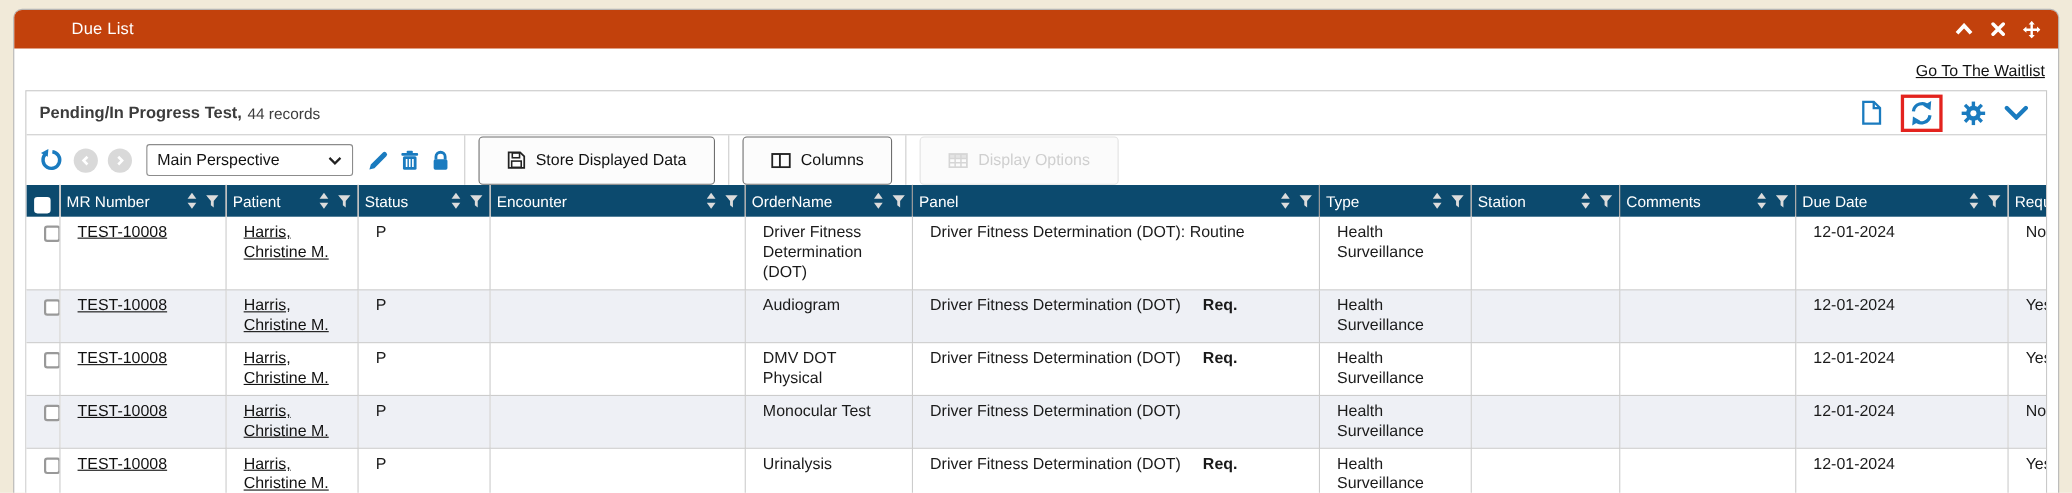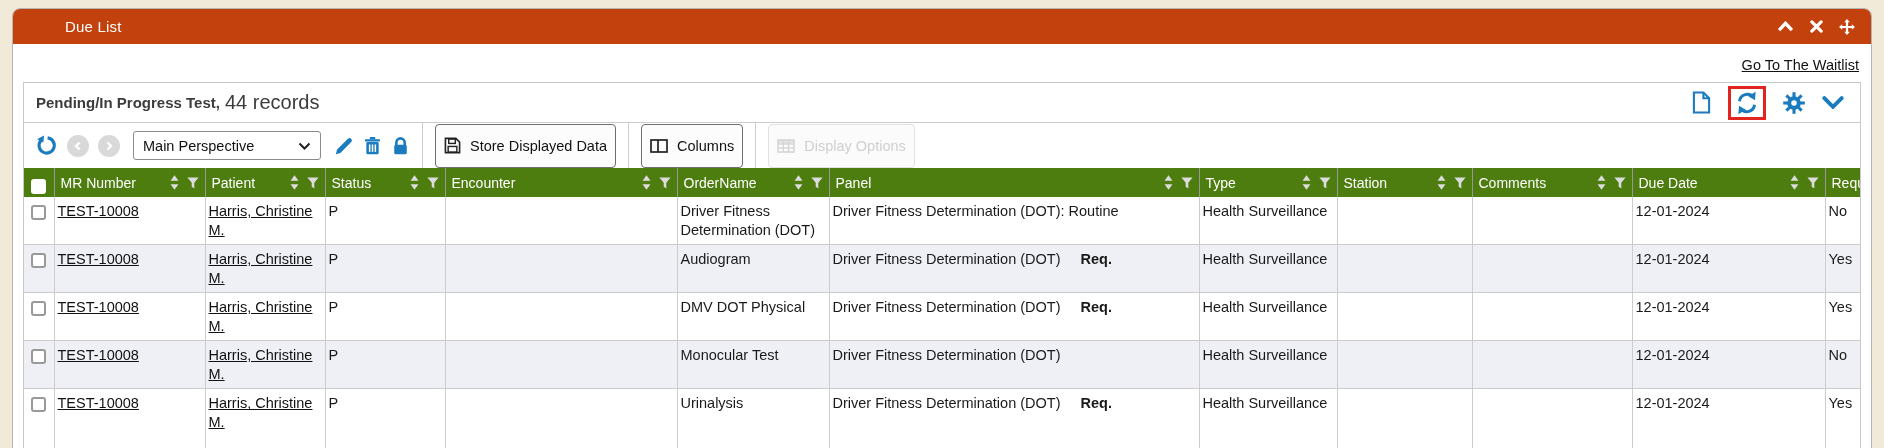--- a/index.html
+++ b/index.html
@@ -26,59 +26,59 @@
   
   .waitlist-row { display:flex; justify-content:flex-end; padding:13px 12px 9px 12px; }
   a.waitlist { color:#111; font-size:14.5px; text-decoration:underline; cursor:pointer; }
   
   .inner { margin:0 10px; border:1px solid #c9c9c9; background:#fff; overflow:hidden; }
   .list-head {
     display:flex; align-items:center; height:40px; padding:0 12px;
     border-bottom:1px solid #ccc;
   }
   .lh-title { font-weight:bold; color:#3c3c3c; font-size:15px; }
-  .lh-records { color:#3c3c3c; font-size:20px; margin-left:5px; }
+  .lh-records { color:#3c3c3c; font-size:14px; margin-left:5px; }
   .lh-icons { margin-left:auto; display:flex; align-items:center; gap:17px; padding-right:4px; }
   .lh-icons svg { display:block; cursor:pointer; }
   .hl-red { border:3px solid #e3231e; padding:2px 4px; display:inline-flex; align-items:center; }
   
   .toolbar { display:flex; align-items:stretch; height:45px; }
   .tgroup { display:flex; align-items:center; gap:9px; padding:0 12px; }
   .vdiv { width:1px; background:#ccc; }
   .navbtn {
     width:22px; height:22px; border-radius:50%; background:#d9d9d9;
     display:inline-flex; align-items:center; justify-content:center; cursor:default;
   }
   .selectbox {
     width:188px; height:29px; border:1px solid #8c8c8c; border-radius:3px;
     display:flex; align-items:center; justify-content:space-between;
     padding:0 9px; font-size:14.5px; color:#111; background:#fff; cursor:pointer;
     margin:11px 4px;
   }
   .btn {
     display:inline-flex; align-items:center; gap:9px;
     border:1px solid #6f6f6f; border-radius:4px; background:#fcfcfc;
-    font-size:14.5px; color:#111; padding:0 8px; height:44px; cursor:pointer;
+    font-size:14.5px; color:#111; padding:0 25px; height:44px; cursor:pointer;
   }
   .btn.disabled { border-color:#e2e2e2; color:#cfcfcf; background:#fbfbfb; cursor:default; }
   
   table { border-collapse:collapse; table-layout:fixed; width:1946px; }
   th {
-    background:#4d7c0f; color:#fff; font-weight:normal; font-size:14px;
+    background:#0c4a6e; color:#fff; font-weight:normal; font-size:14px;
     text-align:left; padding:0 6px; height:26px;
     border-right:1px solid #989898; white-space:nowrap; overflow:hidden;
   }
   th:last-child { border-right:none; }
   .th-in { display:flex; align-items:center; }
   .th-icons { margin-left:auto; display:flex; align-items:center; gap:8px; padding-left:6px; }
   .th-icons svg { display:block; cursor:pointer; }
   td {
     border-right:1px solid #ccc; border-bottom:1px solid #ccc;
     vertical-align:top; font-size:14.5px; line-height:1.28; color:#1a1a1a;
-    padding:5px 3px; height:47px; background:#fff; overflow:hidden;
+    padding:5px 16px; height:47px; background:#fff; overflow:hidden;
   }
   td:last-child { border-right:none; }
   tr.alt td { background:#eef0f5; }
   tr.lastrow td { height:76px; border-bottom:none; }
   a.cl { color:#111; text-decoration:underline; cursor:pointer; }
   .req { margin-left:20px; font-weight:bold; }
   .c-cb, .h-cb { text-align:center; vertical-align:top; padding-top:8px; }
   .cb {
     width:15px; height:15px; border:2px solid #999; border-radius:3px;
     background:#fff; display:inline-block; cursor:pointer;

